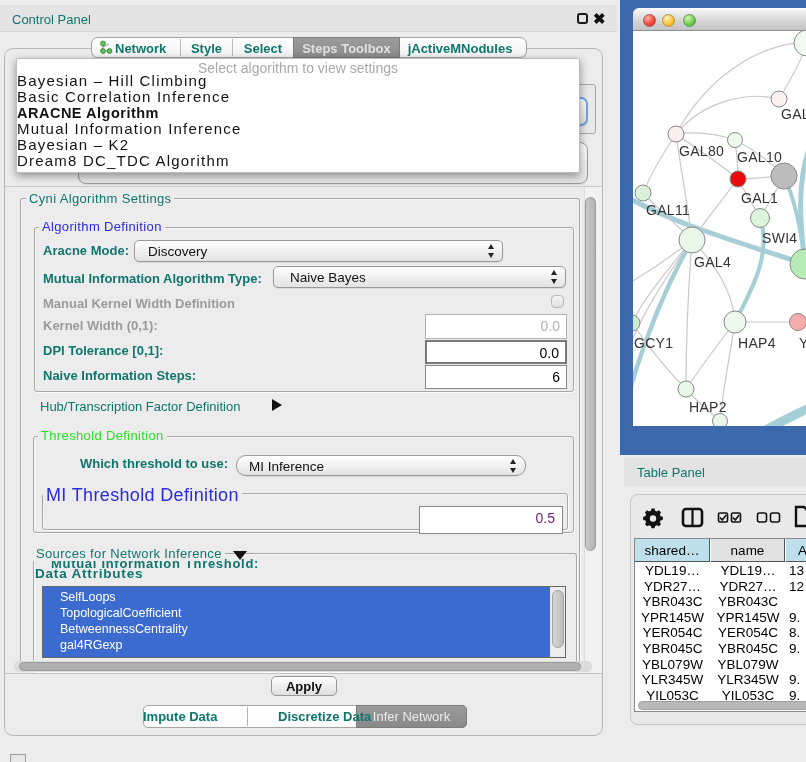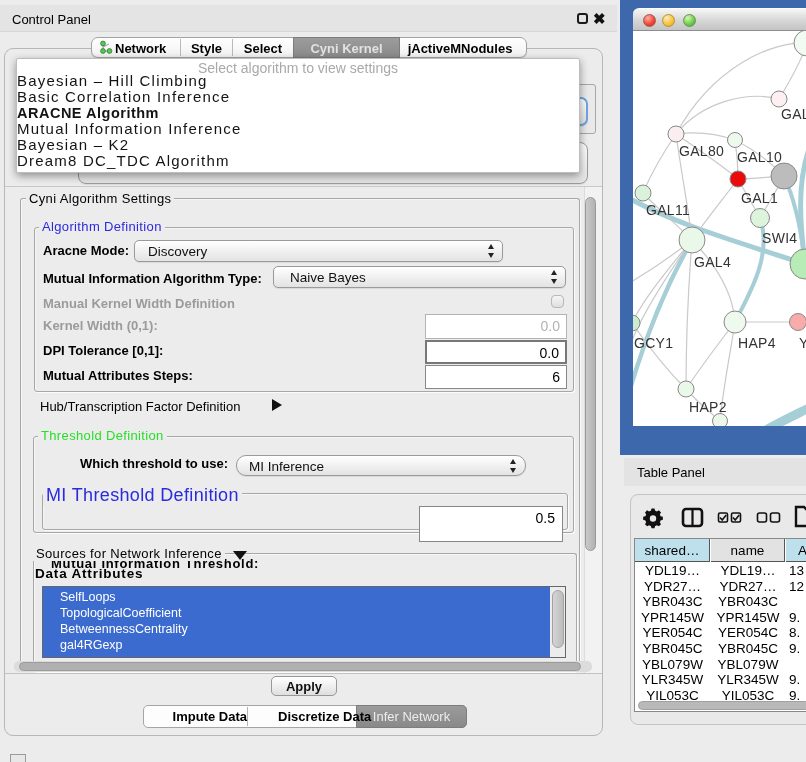--- a/index.html
+++ b/index.html
@@ -1,19 +1,19 @@
 <!DOCTYPE html>
 <html><head>
 <meta charset="utf-8">
 <style>
 * { margin:0; padding:0; box-sizing:border-box; }
 html,body { width:806px; height:762px; }
 body { position:relative; background:#ececec; font-family:"Liberation Sans",sans-serif; overflow:hidden; }
 .abs { position:absolute; }
-.lbl { font-size:13px; color:#000000; white-space:nowrap; }
+.lbl { font-size:13px; color:#0f766e; white-space:nowrap; }
 .bold { font-weight:bold; }
 .gray { color:#9b9b9b; }
 .combo { position:absolute; border:1px solid #9a9a9a; border-radius:5px;
   background:linear-gradient(#ffffff,#f2f2f2 45%,#e3e3e3); box-shadow:0 1px 1px rgba(0,0,0,.08); }
 .combo .ctext { position:absolute; left:16px; top:4px; font-size:13px; color:#111; white-space:nowrap;}
 .arrows { position:absolute; right:7px; top:50%; width:7px; height:14px; margin-top:-7px; }
 .arrows:before { content:""; position:absolute; left:0; top:0; border-left:3.5px solid transparent; border-right:3.5px solid transparent; border-bottom:5px solid #222; }
 .arrows:after { content:""; position:absolute; left:0; bottom:0; border-left:3.5px solid transparent; border-right:3.5px solid transparent; border-top:5px solid #222; }
 .field { position:absolute; background:#fff; font-size:14px; text-align:right; }
 .group { position:absolute; border:1px solid #a7a7a7; border-radius:3px; box-shadow:1px 1px 0 rgba(255,255,255,.8), inset 1px 1px 0 rgba(255,255,255,.5); }
@@ -39,21 +39,21 @@
   <g stroke="#9a9a9a" stroke-width="1" fill="none">
       <path d="M4,4 L4,11 M4,7 L10,4 M4,11 L10,11"></path>
     </g>
   <circle cx="4" cy="3.5" r="2.4" fill="#57c757" stroke="#2c7d2c" stroke-width=".8"></circle>
   <circle cx="4" cy="11" r="2.4" fill="#57c757" stroke="#2c7d2c" stroke-width=".8"></circle>
   <circle cx="10.5" cy="11" r="2.4" fill="#57c757" stroke="#2c7d2c" stroke-width=".8"></circle>
 </svg>
 <div class="abs lbl" style="left:115px;top:41px;font-weight:600;">Network</div>
 <div class="abs lbl" style="left:181px;top:41px;width:51px;text-align:center;font-weight:600;">Style</div>
 <div class="abs lbl" style="left:233px;top:41px;width:60px;text-align:center;font-weight:600;">Select</div>
-<div class="abs lbl" style="left:293px;top:41px;width:107px;text-align:center;font-weight:600;color:#e2e2e2;">Cyni Kernel</div>
+<div class="abs lbl" style="left:293px;top:41px;width:107px;text-align:center;font-weight:600;color:#e2e2e2;">Steps Toolbox</div>
 <div class="abs lbl" style="left:400px;top:41px;width:120px;text-align:center;font-weight:600;">jActiveMNodules</div>
 
 <div class="abs" style="left:20px;top:84px;width:576px;height:50px;border:1px solid #a7a7a7;border-radius:3px;background:#e9e9e9;"></div>
 <div class="combo" style="left:300px;top:97px;width:288px;height:29px;border:2px solid #6ea3df;border-radius:7px;"></div>
 <div class="combo" style="left:78px;top:142px;width:510px;height:42px;border-radius:8px;"></div>
 
 <div class="abs" style="left:5px;top:186px;width:597px;height:1px;background:#c9c9c9;"></div>
 
 <div class="abs" style="left:584px;top:187px;width:18px;height:486px;background:#f2f2f2;border-left:1px solid #dcdcdc;"></div>
 <div class="abs" style="left:585px;top:197px;width:11px;height:354px;background:linear-gradient(90deg,#c9c9c9,#b2b2b2);border:1px solid #999;border-radius:6px;"></div>
@@ -78,60 +78,60 @@
 
 <div class="abs lbl bold gray" style="left:43px;top:296px;">Manual Kernel Width Definition</div>
 <div class="abs" style="left:551px;top:295px;width:13px;height:13px;border:1px solid #b8b8b8;border-radius:4px;background:linear-gradient(#f5f5f5,#dfdfdf);"></div>
 
 <div class="abs lbl bold gray" style="left:43px;top:318px;">Kernel Width (0,1):</div>
 <div class="field" style="left:425px;top:314px;width:142px;height:25px;border:1px solid #b3b3b3;color:#b3b3b3;padding:3px 6px 0 0;">0.0</div>
 
 <div class="abs lbl bold" style="left:43px;top:343px;">DPI Tolerance [0,1]:</div>
 <div class="field" style="left:425px;top:340px;width:142px;height:24px;border:2px solid #787878;color:#000;padding:3px 6px 0 0;">0.0</div>
 
-<div class="abs lbl bold" style="left:43px;top:368px;">Mutual Attributes Steps:</div>
+<div class="abs lbl bold" style="left:43px;top:368px;">Naive Information Steps:</div>
 <div class="field" style="left:425px;top:365px;width:142px;height:24px;border:1px solid #888;color:#000;padding:3px 6px 0 0;">6</div>
 
 <div class="abs lbl" style="left:40px;top:399px;">Hub/Transcription Factor Definition</div>
 <div class="abs" style="left:272px;top:399px;width:0;height:0;border-top:6.5px solid transparent;border-bottom:6.5px solid transparent;border-left:10px solid #111;"></div>
 
 <div class="group" style="left:33px;top:436px;width:541px;height:97px;"></div>
 <div class="abs gtitle" style="left:38px;top:428px;font-size:13px;color:#26df26;background:#ececec;">Threshold Definition</div>
 
 <div class="abs lbl bold" style="left:80px;top:456px;">Which threshold to use:</div>
 <div class="combo" style="left:236px;top:455px;width:290px;height:21px;border-radius:10px;">
     <span class="ctext" style="left:12px;top:3px;font-size:13.5px;">MI Inference</span>
     <span class="arrows" style="right:8px;"></span>
   </div>
 
 <div class="group" style="left:42px;top:493px;width:526px;height:37px;"></div>
 <div class="abs gtitle" style="left:43px;top:485px;font-size:18px;color:#2a2ae0;background:#ececec;">MI Threshold Definition</div>
 <div class="abs lbl bold" style="left:51px;top:508px;letter-spacing:0.7px;margin-top:48px;">Mutual Information Threshold:</div>
-<div class="field" style="left:419px;top:506px;width:144px;height:36px;border:1px solid #888;color:#000000;padding:3px 7px 0 0;">0.5</div>
+<div class="field" style="left:419px;top:506px;width:144px;height:28px;border:1px solid #888;color:#701a75;padding:3px 7px 0 0;">0.5</div>
 
 <div class="group" style="left:33px;top:553px;width:544px;height:119px;border-bottom:none;"></div>
 <div class="abs gtitle lbl" style="left:33px;top:546px;background:#ececec;">Sources for Network Inference</div>
 <div class="abs" style="left:233px;top:551px;width:0;height:0;border-left:7px solid transparent;border-right:7px solid transparent;border-top:9px solid #111;"></div>
 <div class="abs lbl bold" style="left:35px;top:566px;font-size:13.5px;letter-spacing:0.8px;">Data Attributes</div>
 
 <div class="abs" style="left:42px;top:586px;width:524px;height:72px;border:1px solid #666;background:#3c6bd0;"></div>
 <div class="abs" style="left:550px;top:587px;width:15px;height:70px;background:#ececec;"></div>
 <div class="abs" style="left:551.5px;top:590px;width:12px;height:58px;background:linear-gradient(90deg,#d5d5d5,#bdbdbd);border:1px solid #a3a3a3;border-radius:6px;"></div>
 <div class="abs" style="left:60px;top:589px;font-size:12.5px;color:#fff;line-height:16px;">SelfLoops<br>TopologicalCoefficient<br>BetweennessCentrality<br>gal4RGexp</div>
 
 <div class="abs" style="left:14px;top:661px;width:578px;height:11px;background:#dcdcdc;border-radius:5px;"></div>
 <div class="abs" style="left:19px;top:662px;width:562px;height:9px;background:#b0b0b0;border:1px solid #9c9c9c;border-radius:4.5px;"></div>
 
 <div class="abs" style="left:5px;top:673px;width:597px;height:1px;background:#c2c2c2;"></div>
 <div class="abs" style="left:271px;top:676px;width:66px;height:20px;border:1px solid #989898;border-radius:5px;background:linear-gradient(#ffffff,#efefef 50%,#dedede);text-align:center;font-size:13px;font-weight:bold;color:#111;padding-top:2px;">Apply</div>
 
 <div class="abs" style="left:143px;top:705px;width:324px;height:23px;background:#fdfdfd;border:1px solid #a5a5a5;border-radius:5px;"></div>
 <div class="abs" style="left:247px;top:707px;width:1px;height:19px;background:#b5b5b5;"></div>
 <div class="abs" style="left:356px;top:705px;width:111px;height:23px;background:linear-gradient(#9b9b9b,#898989);border:1px solid #7d7d7d;border-radius:0 5px 5px 0;"></div>
-<div class="abs lbl bold" style="left:143px;top:709px;width:104px;text-align:right;">Impute Data</div>
+<div class="abs lbl bold" style="left:143px;top:709px;width:104px;text-align:left;">Impute Data</div>
 <div class="abs lbl bold" style="left:247px;top:709px;width:109px;text-align:center;padding-left:31px;">Discretize Data</div>
 <div class="abs lbl" style="left:356px;top:709px;width:111px;text-align:center;color:#ededed;">Infer Network</div>
 
 <div class="abs" style="left:10px;top:754px;width:16px;height:12px;background:#e7e7e7;border:1px solid #9b9b9b;"></div>
 
 <div class="abs" style="left:16px;top:58px;width:564px;height:115px;background:#fff;border:1px solid #bdbdbd;border-radius:2px;box-shadow:0 3px 9px rgba(0,0,0,.4);z-index:50;"></div>
 <div class="abs" style="left:16px;top:60px;width:564px;text-align:center;font-size:14px;color:#a9a9a9;z-index:51;">Select algorithm to view settings</div>
 <div class="abs" style="left:17px;top:73px;font-size:15px;letter-spacing:1.2px;color:#141414;line-height:16.05px;z-index:51;">Bayesian – Hill Climbing<br>Basic Correlation Inference<br><b style="font-size:14.5px;letter-spacing:0.5px;">ARACNE Algorithm</b><br>Mutual Information Inference<br>Bayesian – K2<br>Dream8 DC_TDC Algorithm</div>
 
 <div class="abs" style="left:620px;top:0;width:186px;height:455px;background:#3e68ac;"></div>

